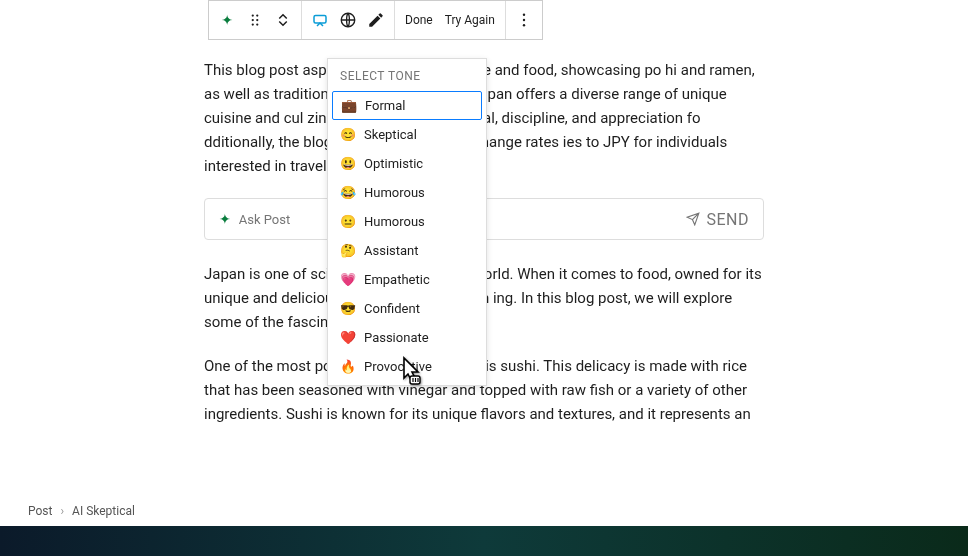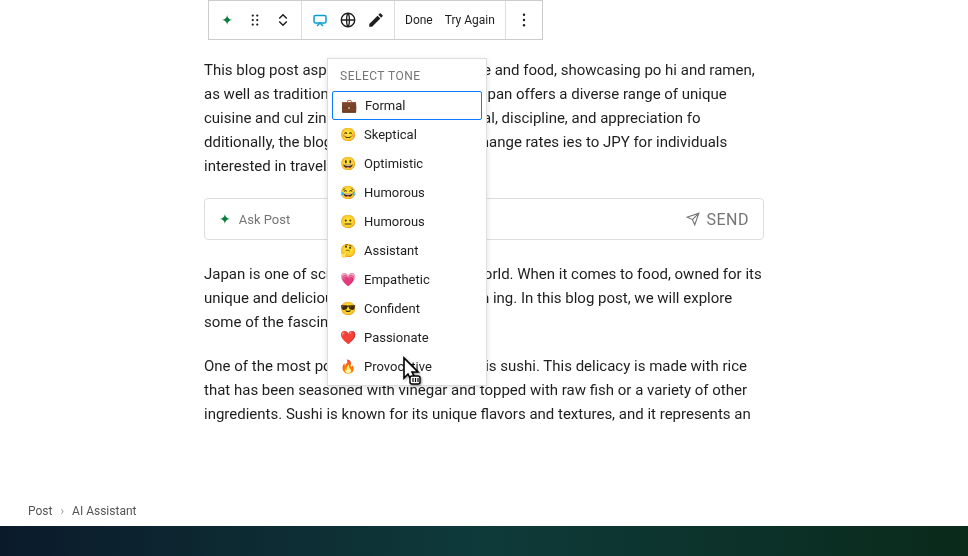--- a/index.html
+++ b/index.html
@@ -283,16 +283,16 @@
       <line x1="21.5" y1="24" x2="21.5" y2="28" stroke="#000" stroke-width="1.2"></line>
       <line x1="24" y1="24" x2="24" y2="28" stroke="#000" stroke-width="1.2"></line>
     </svg>
   </div>
 
 </div>
 
 <div class="breadcrumb">
   <span>Post</span>
   <span class="sep">›</span>
-  <span>AI Assistant</span>
+  <span>AI Skeptical</span>
 </div>
 
 <div class="bottom-strip"></div>
 
 </body></html>

